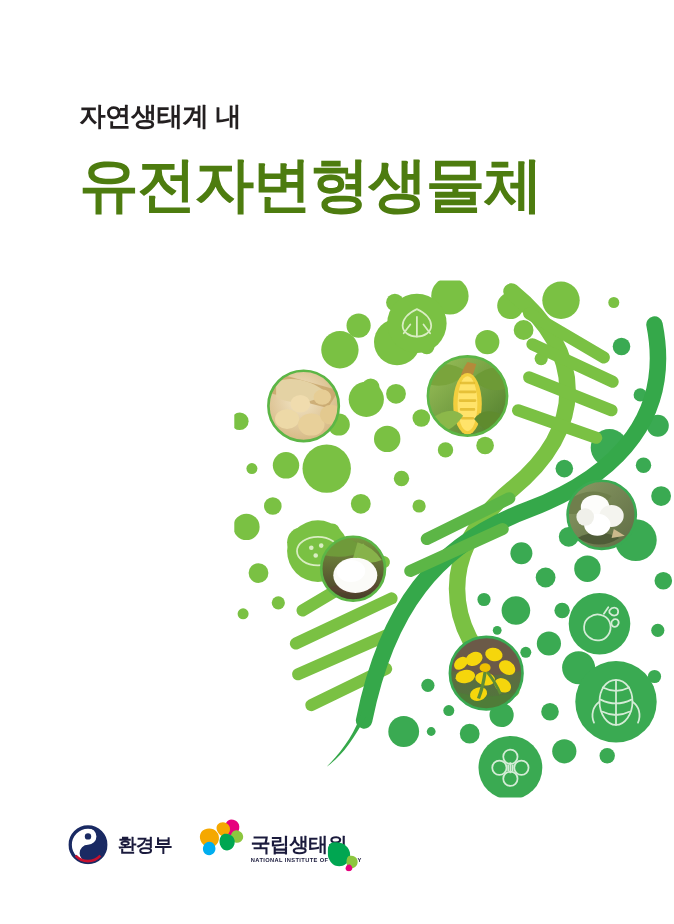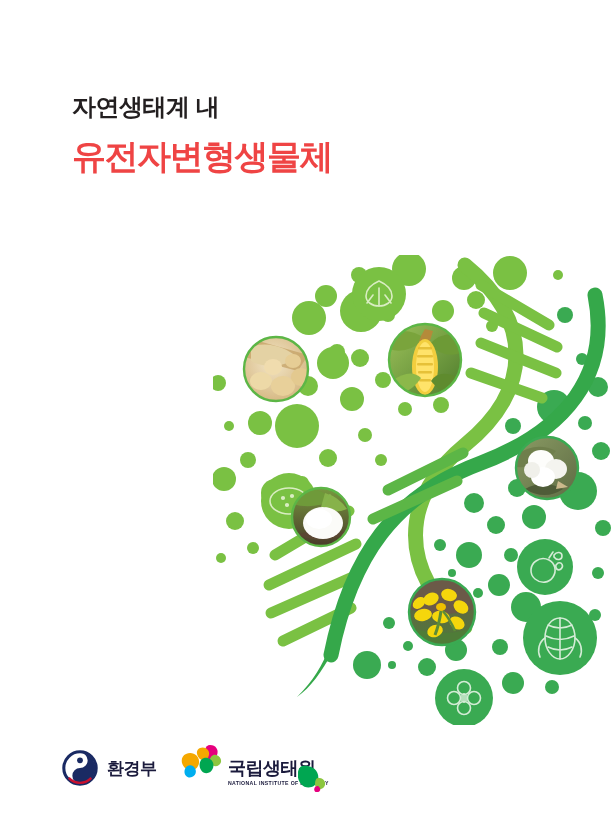--- a/index.html
+++ b/index.html
@@ -11,22 +11,22 @@
   }
   .cover{position:absolute;inset:0;background:#fff;}
 
   
   .title-block{position:absolute;left:72px;top:92px;width:470px;}
   .kicker{
     font-size:24px;line-height:1.25;font-weight:700;
     color:#231f20;letter-spacing:-0.5px;margin:0 0 14px 0;
   }
   .main-title{
-    font-size:34px;line-height:1.22;font-weight:700;
-    color:#ef4444;letter-spacing:-1.5px;margin:0;
+    font-size:54px;line-height:1.22;font-weight:700;
+    color:#4d7c0f;letter-spacing:-1.5px;margin:0;
   }
   .main-title .line{display:block;white-space:nowrap;}
 
   
   .graphic{position:absolute;left:213px;top:255px;width:400px;height:470px;}
   .graphic svg{display:block;width:400px;height:470px;}
 
   
   .footer{position:absolute;left:0;bottom:28px;width:538px;height:70px;}
   .logo-me{position:absolute;left:62px;top:8px;display:flex;align-items:center;gap:9px;}

